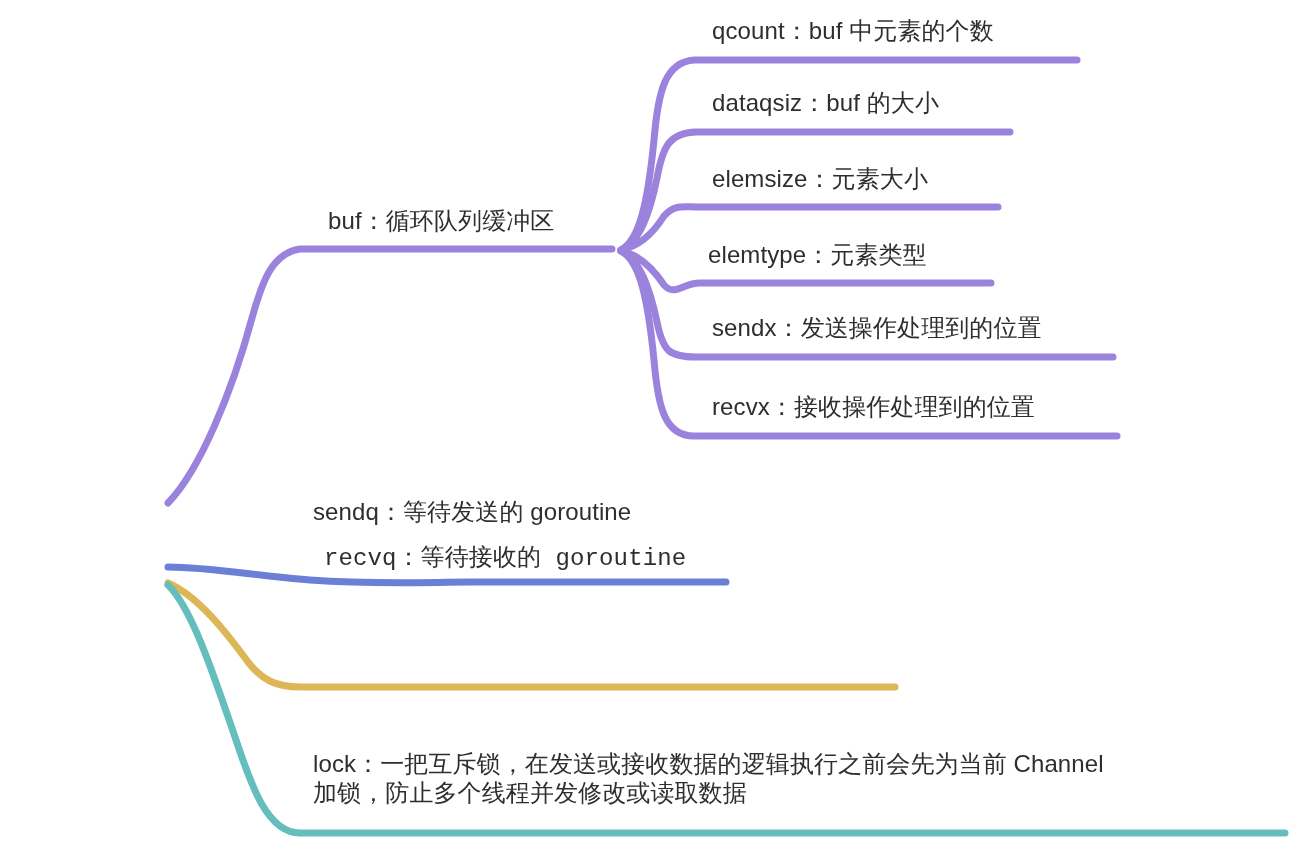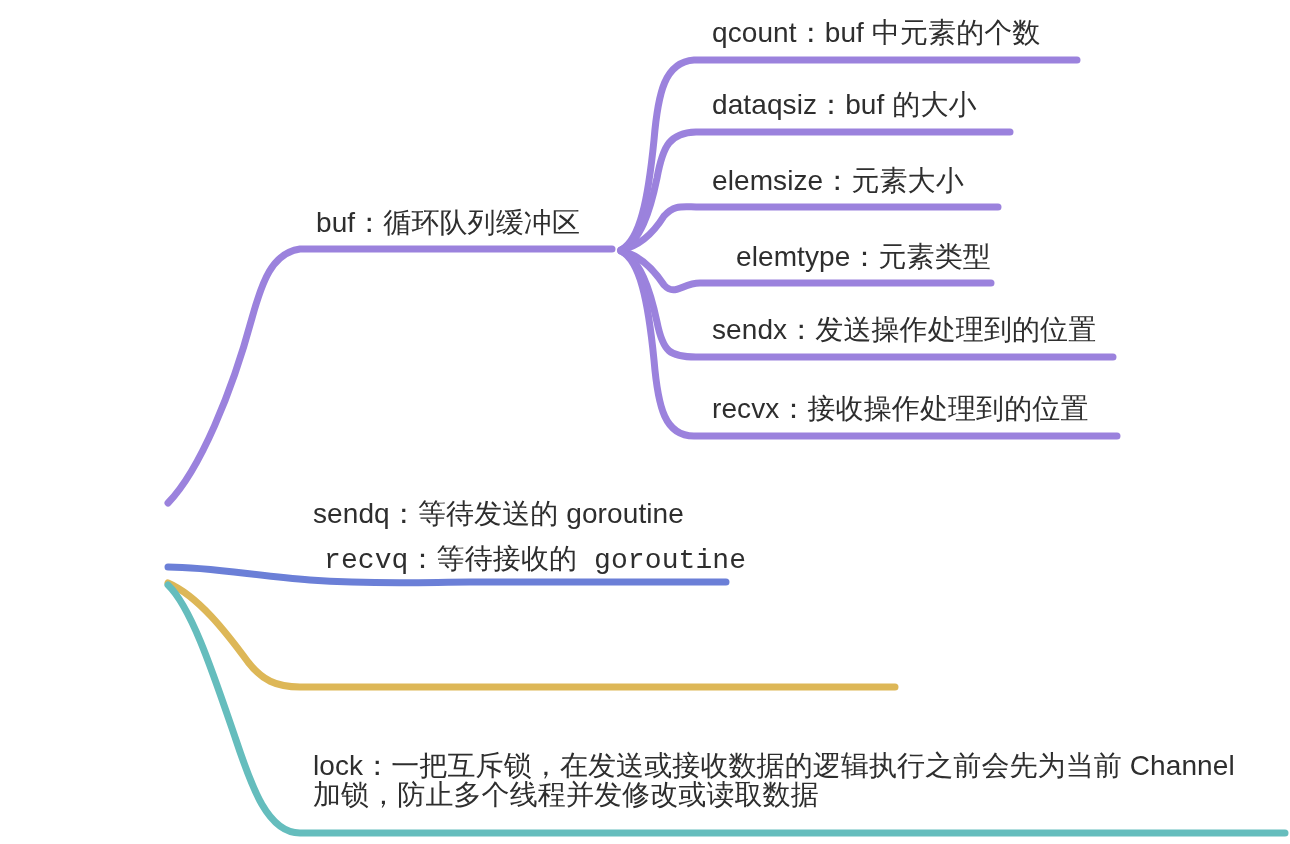--- a/index.html
+++ b/index.html
@@ -22,21 +22,21 @@
     height: 844px;
   }
   .layer {
     position: absolute;
     inset: 0;
     width: 1290px;
     height: 844px;
   }
   .node-label {
     position: absolute;
-    font-size: 28px;
+    font-size: 24px;
     line-height: 1.38;
     color: #2e2e2e;
     white-space: nowrap;
     letter-spacing: 0.1px;
   }
   #root-node {
     position: absolute;
     left: 5px;
     top: 505px;
     width: 165px;
@@ -75,29 +75,29 @@
     <path d="M 621,251 C 640,261 648,300 654,360 C 658,408 665,436 694,436 L 1117,436" fill="none" stroke="#9b82dd" stroke-width="7" stroke-linecap="round"></path>
 
     <path d="M 168,567 C 210,567 256,576 310,580 C 380,585 430,582 470,582 L 726,582" fill="none" stroke="#6b7fd7" stroke-width="7" stroke-linecap="round"></path>
 
     <path d="M 168,583 C 198,596 226,632 248,662 C 262,680 276,687 300,687 L 895,687" fill="none" stroke="#ddb757" stroke-width="7" stroke-linecap="round"></path>
 
     <path d="M 168,585 C 192,608 214,676 236,740 C 252,788 268,833 300,833 L 1285,833" fill="none" stroke="#65bdbd" stroke-width="7" stroke-linecap="round"></path>
   </svg>
 
 
-  <div class="node-label" style="left:316px; top:204px;text-align:center;">buf：循环队列缓冲区</div>
+  <div class="node-label" style="left:328px; top:204px;text-align:center;">buf：循环队列缓冲区</div>
 
   <div class="node-label" style="left:712px; top:14px;">qcount：buf 中元素的个数</div>
 
   <div class="node-label" style="left:712px; top:86px;">dataqsiz：buf 的大小</div>
 
   <div class="node-label" style="left:712px; top:162px;">elemsize：元素大小</div>
 
-  <div class="node-label" style="left:736px; top:238px;">elemtype：元素类型</div>
+  <div class="node-label" style="left:708px; top:238px;">elemtype：元素类型</div>
 
   <div class="node-label" style="left:712px; top:311px;">sendx：发送操作处理到的位置</div>
 
   <div class="node-label" style="left:313px; top:495px;">sendq：等待发送的 goroutine</div>
 
   <div class="node-label" style="left:712px; top:390px;">recvx：接收操作处理到的位置</div>
 
   <div class="node-label" style="left:324px; top:542px;font-family:Liberation Mono, monospace;">recvq：等待接收的 goroutine</div>
 
 

